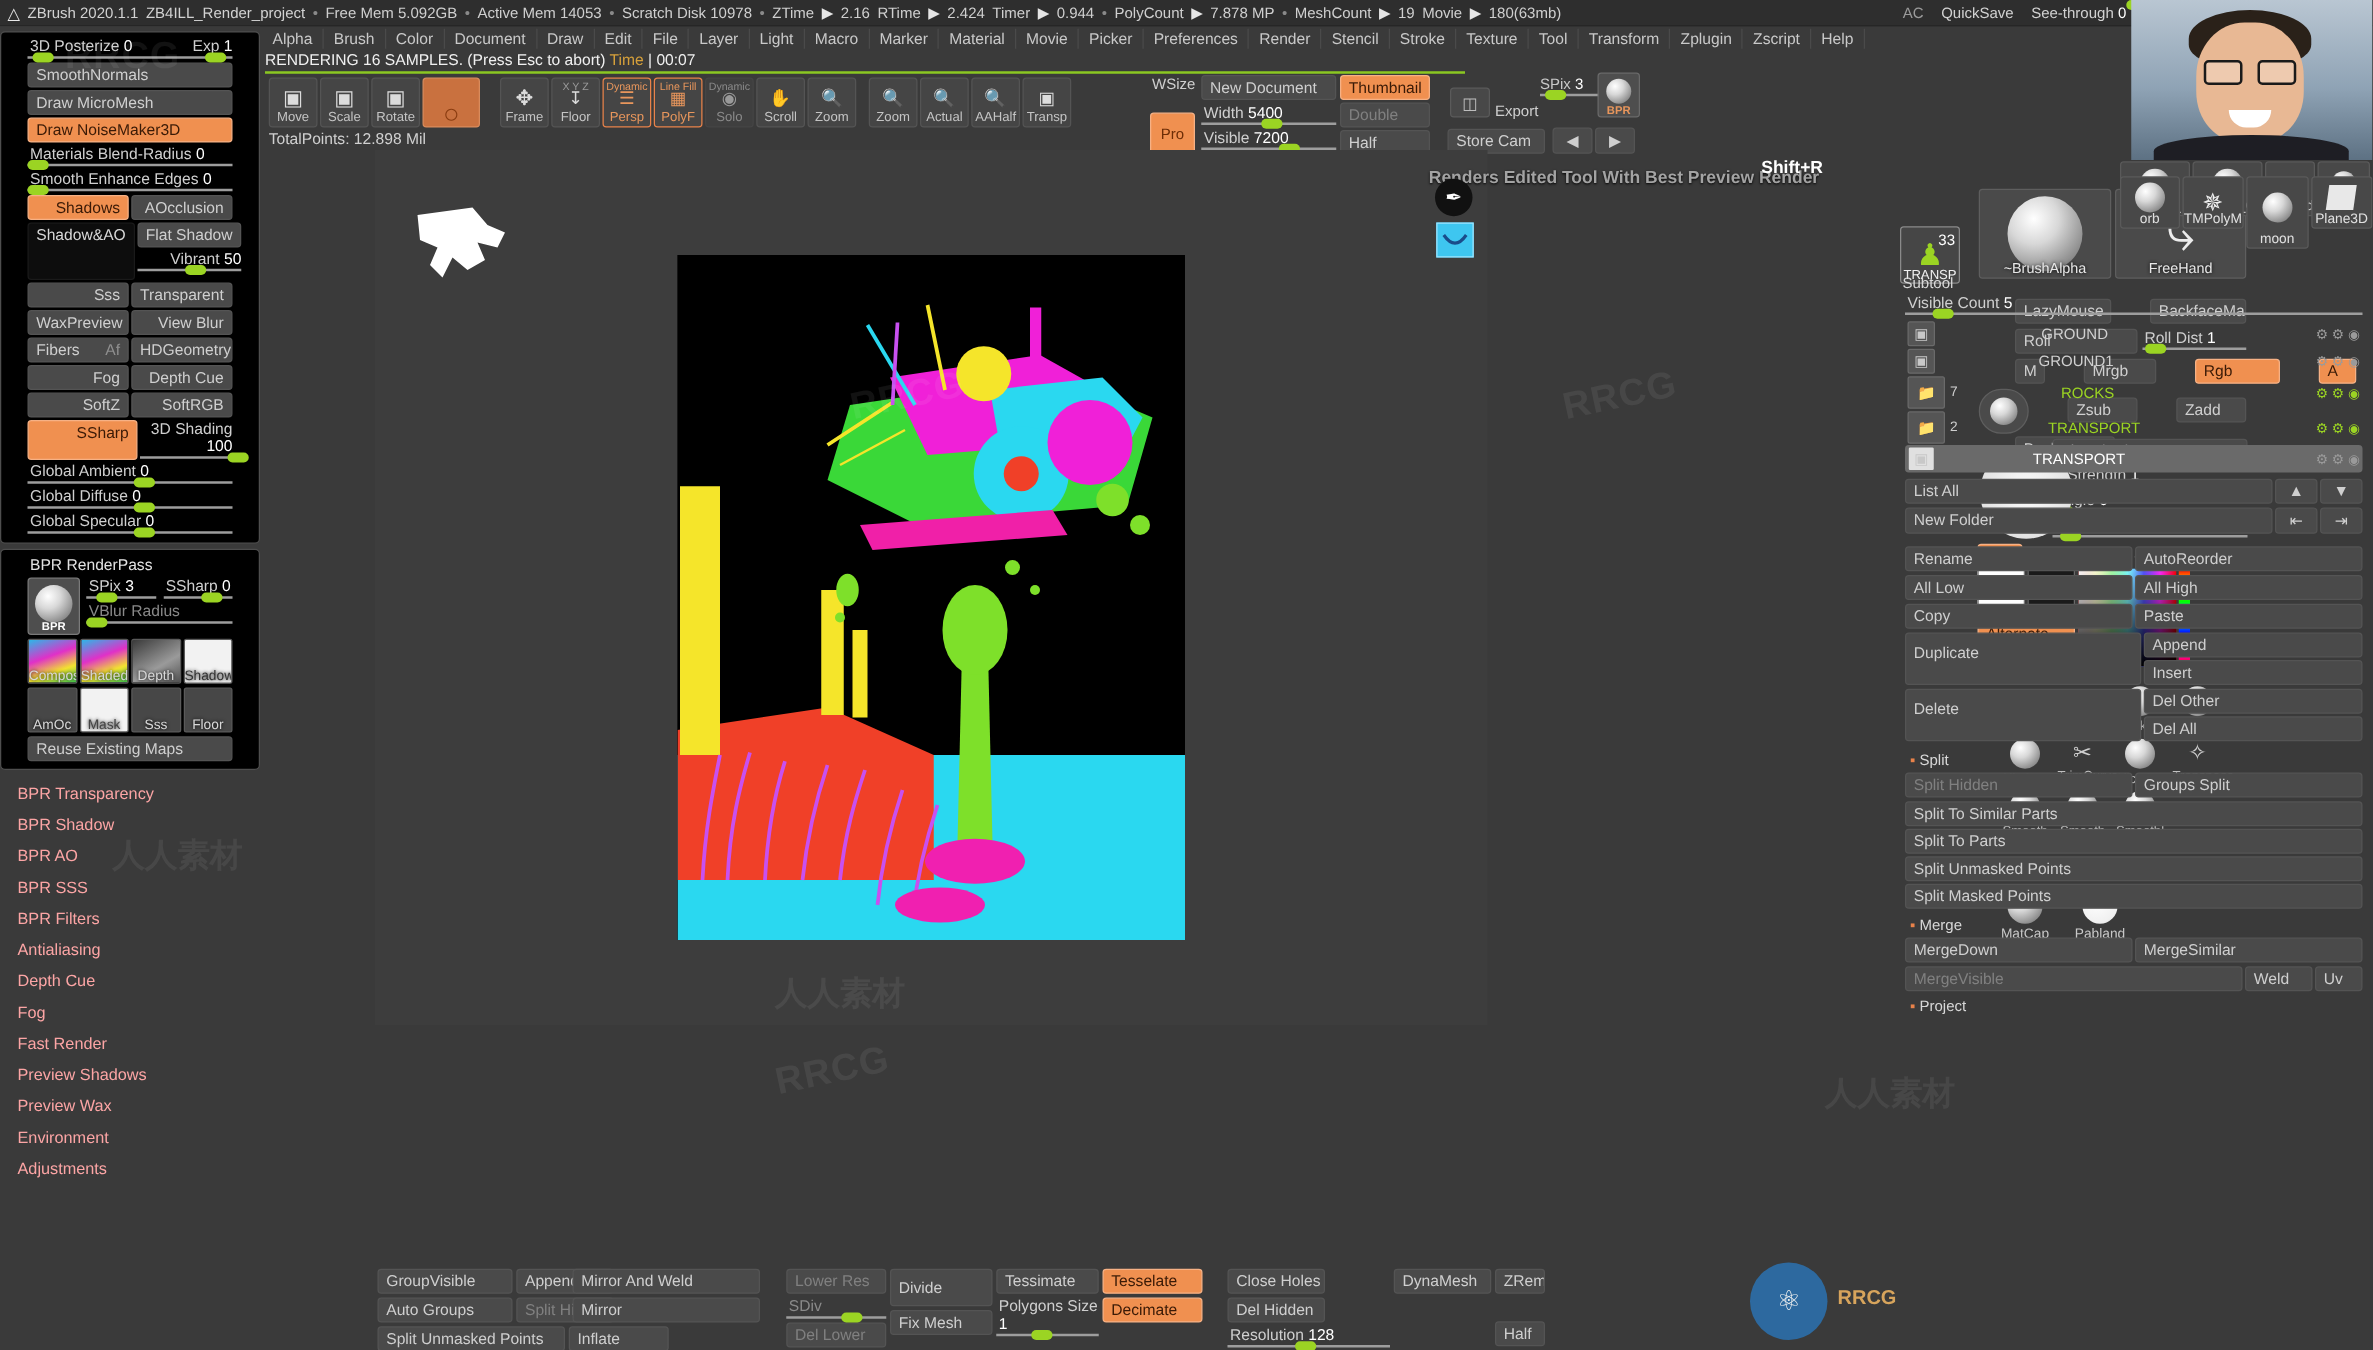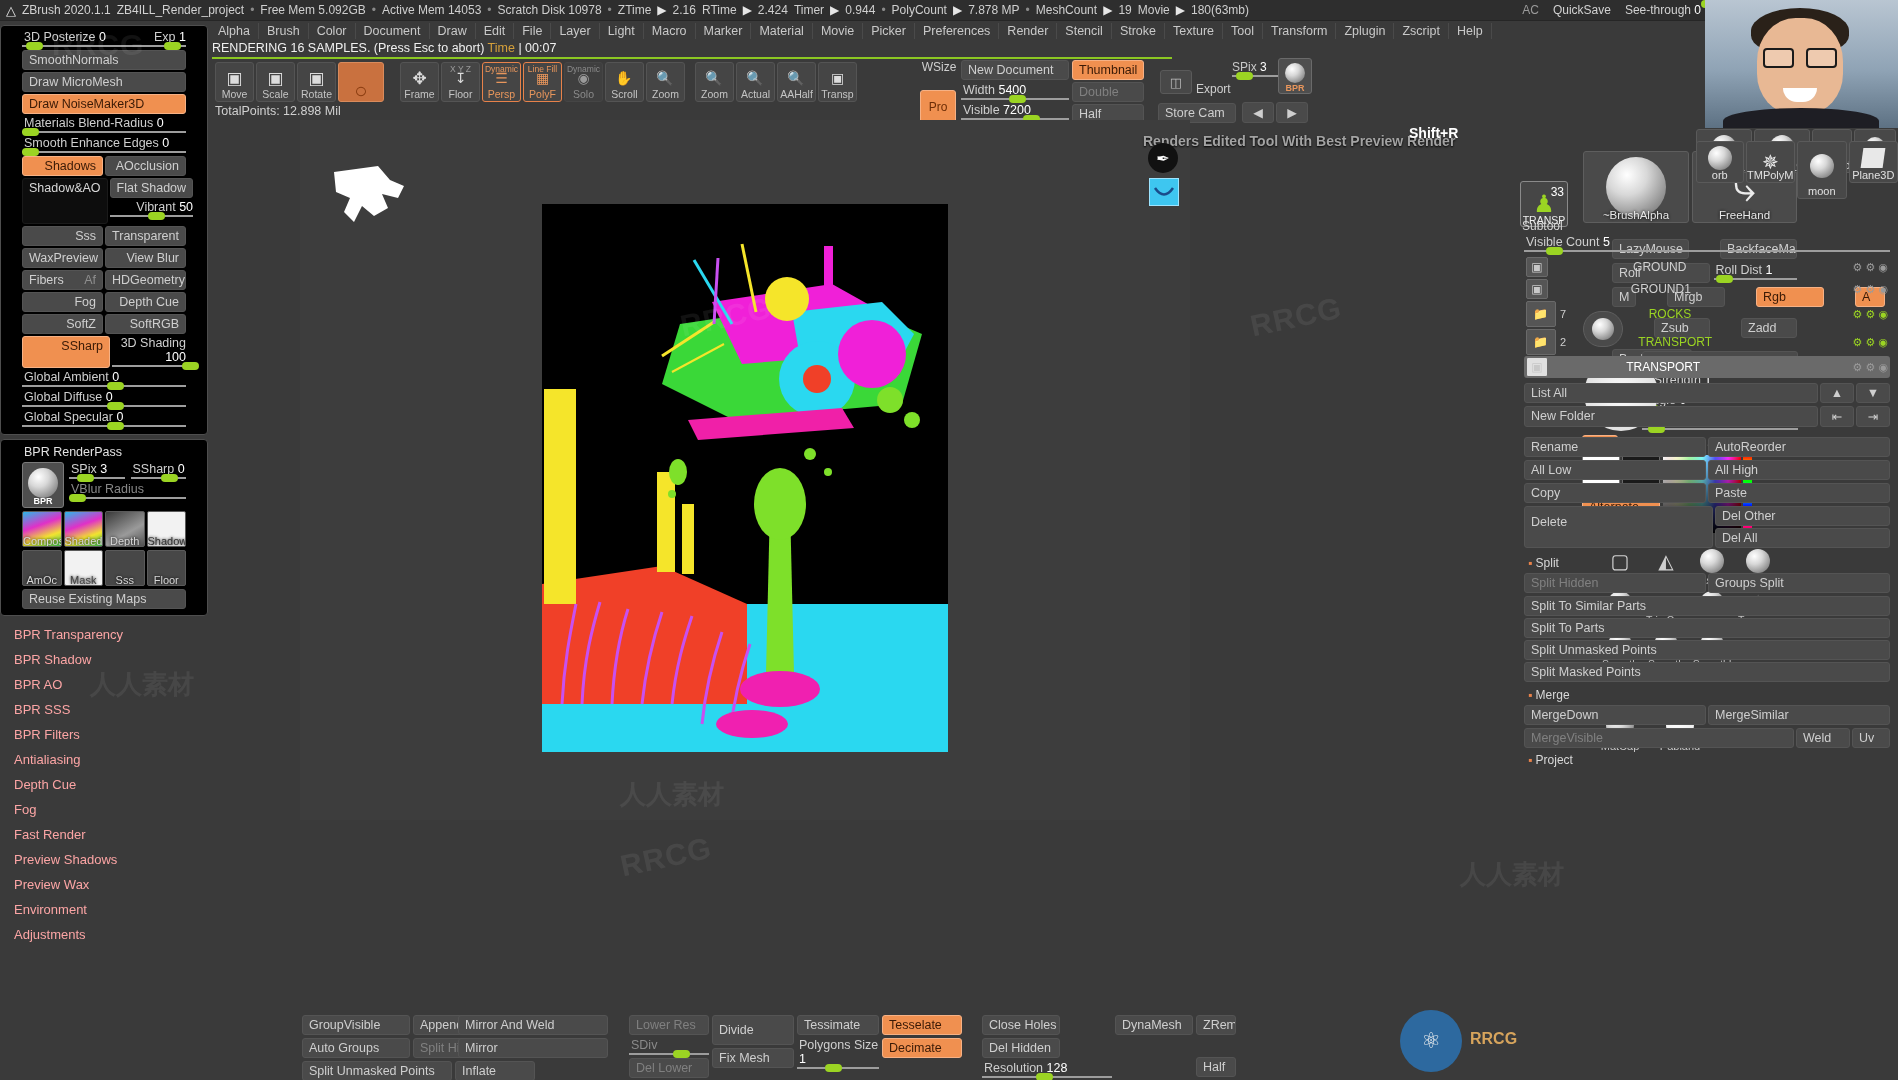--- a/index.html
+++ b/index.html
@@ -927,20 +927,27 @@
       </div>
       <div class="btnrow">
         <div class="li">All Low</div>
         <div class="li">All High</div>
       </div>
       <div class="btnrow">
         <div class="li">Copy</div>
         <div class="li">Paste</div>
       </div>
       <div class="btnrow">
+        <div class="li" style="padding-top:8px;padding-bottom:8px">Duplicate</div>
+        <div style="flex:1">
+          <div class="li">Append</div>
+          <div class="li">Insert</div>
+        </div>
+      </div>
+      <div class="btnrow">
         <div class="li" style="padding-top:8px;padding-bottom:8px">Delete</div>
         <div style="flex:1">
           <div class="li">Del Other</div>
           <div class="li">Del All</div>
         </div>
       </div>
       <div style="margin-top:4px">
         <div class="sectionhdr"><span class="bullet">▪</span>
           <span>Split</span></div>
         <div class="btnrow">

